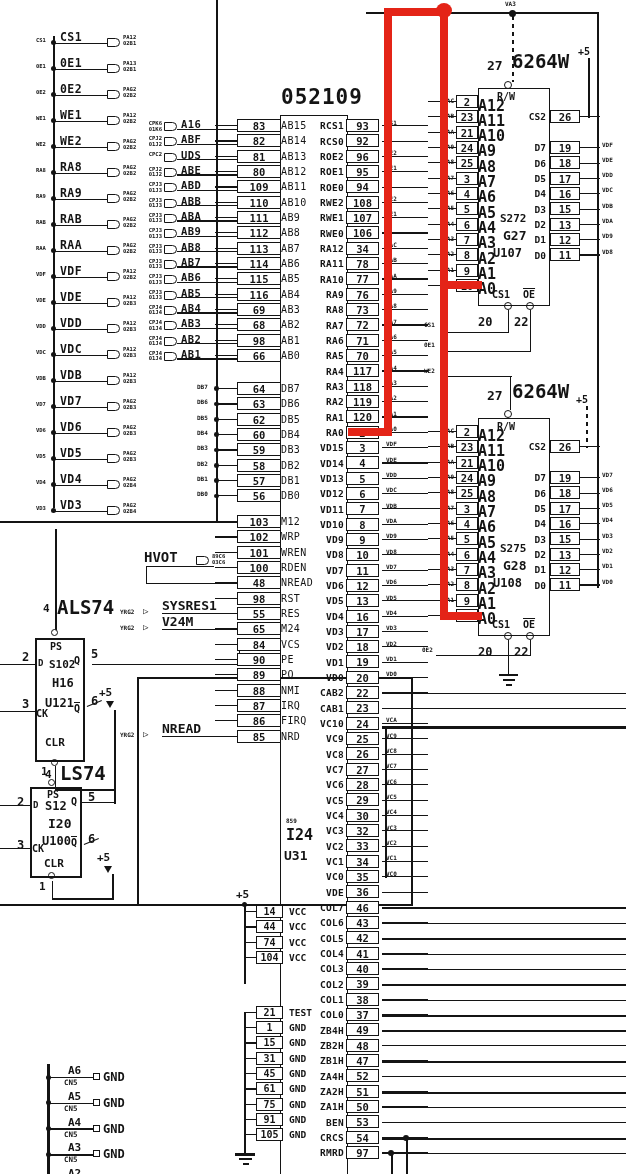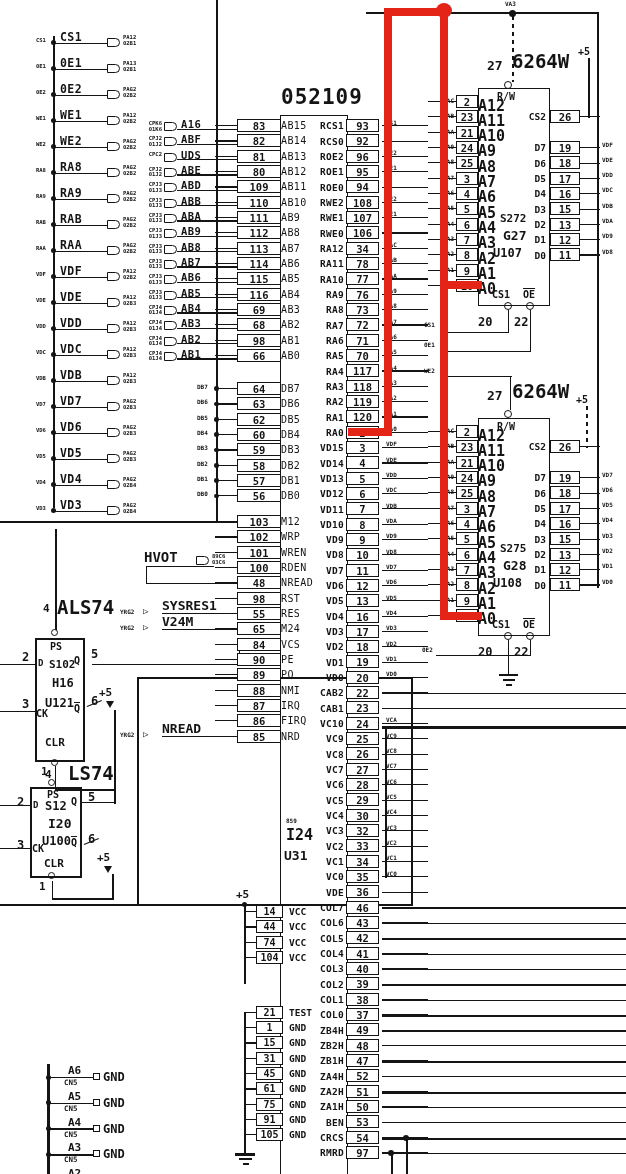--- a/index.html
+++ b/index.html
@@ -241,21 +241,21 @@
 <span class="t f10 b" style="left:36px;top:708px">CK</span>
 <span class="t f10 b" style="left:74px;top:655px">Q</span>
 <span class="t f12 b" style="left:91px;top:647px">5</span>
 <span class="t f10 b" style="left:74px;top:702px;border-top:1.2px solid #141414">Q</span>
 <span class="t f12 b" style="left:91px;top:694px">6</span>
 <span class="t f11 b" style="left:45px;top:736px">CLR</span>
 <span class="t f11 b" style="left:41px;top:765px">1</span>
 <span class="t f11 b" style="left:99px;top:686px">+5</span>
 
 <div class="chipbox" style="left:30px;top:787px;width:52px;height:91px;border-width:2px"></div>
-<span class="t f19 b" style="left:68px;top:762px">LS74</span>
+<span class="t f19 b" style="left:60px;top:762px">LS74</span>
 <span class="t f11 b" style="left:45px;top:768px">4</span>
 <span class="t f10 b" style="left:47px;top:789px">PS</span>
 <span class="t f12 b" style="left:17px;top:795px">2</span>
 <span class="t f9 b" style="left:33px;top:800px">D</span>
 <span class="t f12 b" style="left:45px;top:799px">S12</span>
 <span class="t f13 b" style="left:48px;top:816px">I20</span>
 <span class="t f12 b" style="left:42px;top:834px">U100</span>
 <span class="t f12 b" style="left:17px;top:838px">3</span>
 <span class="t f10 b" style="left:32px;top:843px">CK</span>
 <span class="t f10 b" style="left:71px;top:796px">Q</span>

